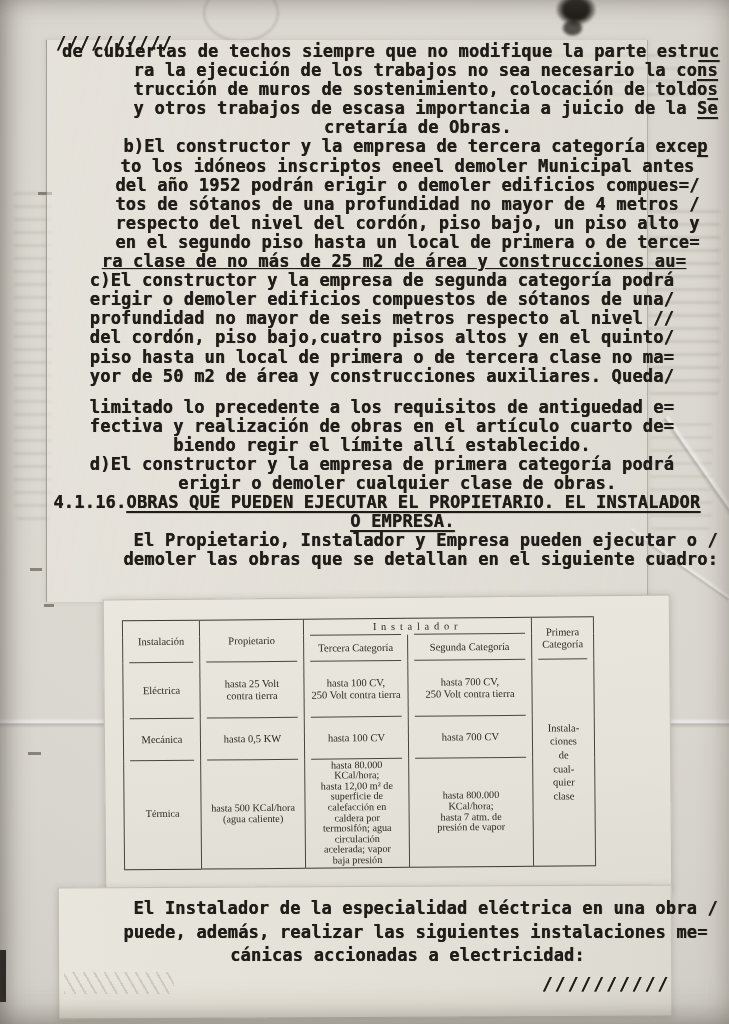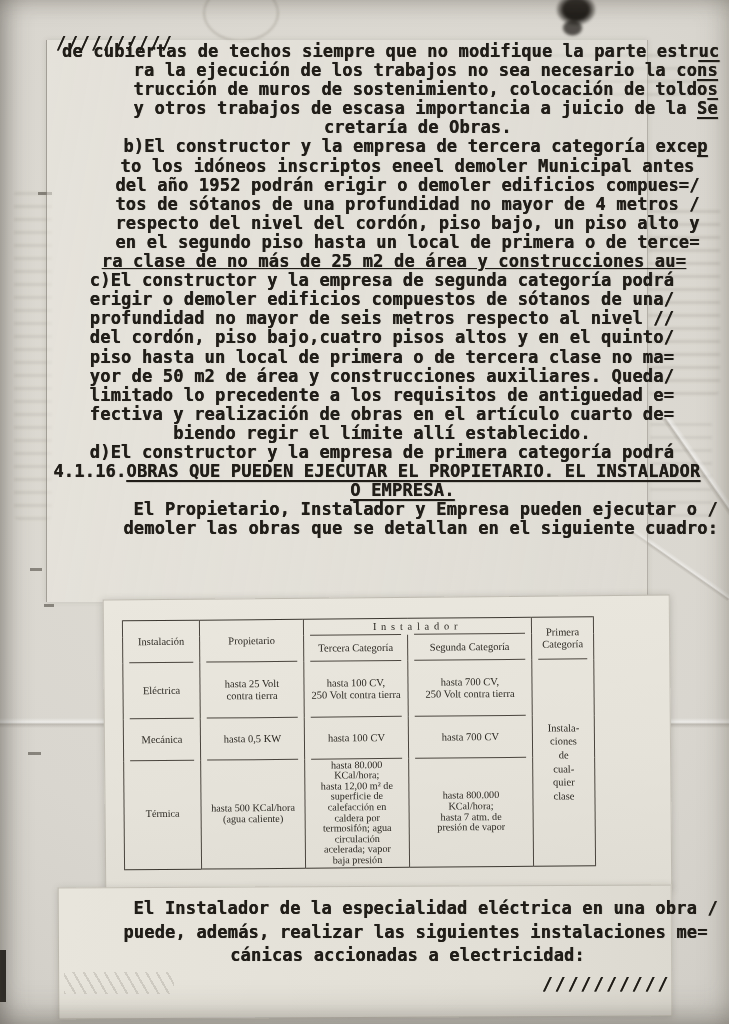--- a/index.html
+++ b/index.html
@@ -176,24 +176,25 @@
       <div class="tline" style="margin-left: 51.15px;">tos de sótanos de una profundidad no mayor de 4 metros /</div>
       <div class="tline" style="margin-left: 51.15px;">respecto del nivel del cordón, piso bajo, un piso alto y</div>
       <div class="tline" style="margin-left: 51.15px;">en el segundo piso hasta un local de primera o de terce=</div>
       <div class="tline" style="margin-left: 24px; text-decoration: underline;">ra clase de no más de 25 m2 de área y construcciones au=</div>
       <div class="tline" style="margin-left: 0px;">c)El constructor y la empresa de segunda categoría podrá</div>
       <div class="tline" style="margin-left: 0px;">erigir o demoler edificios compuestos de sótanos de una/</div>
       <div class="tline" style="margin-left: 0px;">profundidad no mayor de seis metros respecto al nivel //</div>
       <div class="tline" style="margin-left: 0px;">del cordón, piso bajo,cuatro pisos altos y en el quinto/</div>
       <div class="tline" style="margin-left: 0px;">piso hasta un local de primera o de tercera clase no ma=</div>
       <div class="tline" style="margin-left: 0px;">yor de 50 m2 de área y construcciones auxiliares. Queda/</div>
-      <div class="tline" style="margin-left: 0px;">limitado lo precedente a los requisitos de antiguedad e=</div>
+      <div class="tline" style="margin-left: 0px; margin-top: 12px;">limitado lo precedente a los requisitos de antiguedad e=</div>
       <div class="tline" style="margin-left: 0px;">fectiva y realización de obras en el artículo cuarto de=</div>
       <div class="tline" style="margin-left: 0px;">biendo regir el límite allí establecido.</div>
       <div class="tline" style="margin-left: 0px;">d)El constructor y la empresa de primera categoría podrá</div>
+      <div class="tline" style="margin-left: 30.69px;">erigir o demoler cualquier clase de obras.</div>
       <div class="tline" style="margin-left: -10.23px;">4.1.16.<span class="ul">OBRAS QUE PUEDEN EJECUTAR EL PROPIETARIO. EL INSTALADOR</span></div>
       <div class="tline" style="margin-left: 40.92px;"><span class="ul">O EMPRESA.</span></div>
       <div class="tline" style="margin-left: 71.61px;">El Propietario, Instalador y Empresa pueden ejecutar o /</div>
       <div class="tline" style="margin-left: 61.38px;">demoler las obras que se detallan en el siguiente cuadro:</div>
     </div>
 
   <div class="table-slip">
     <table class="cuadro">
       <colgroup>
         <col style="width:77px">

